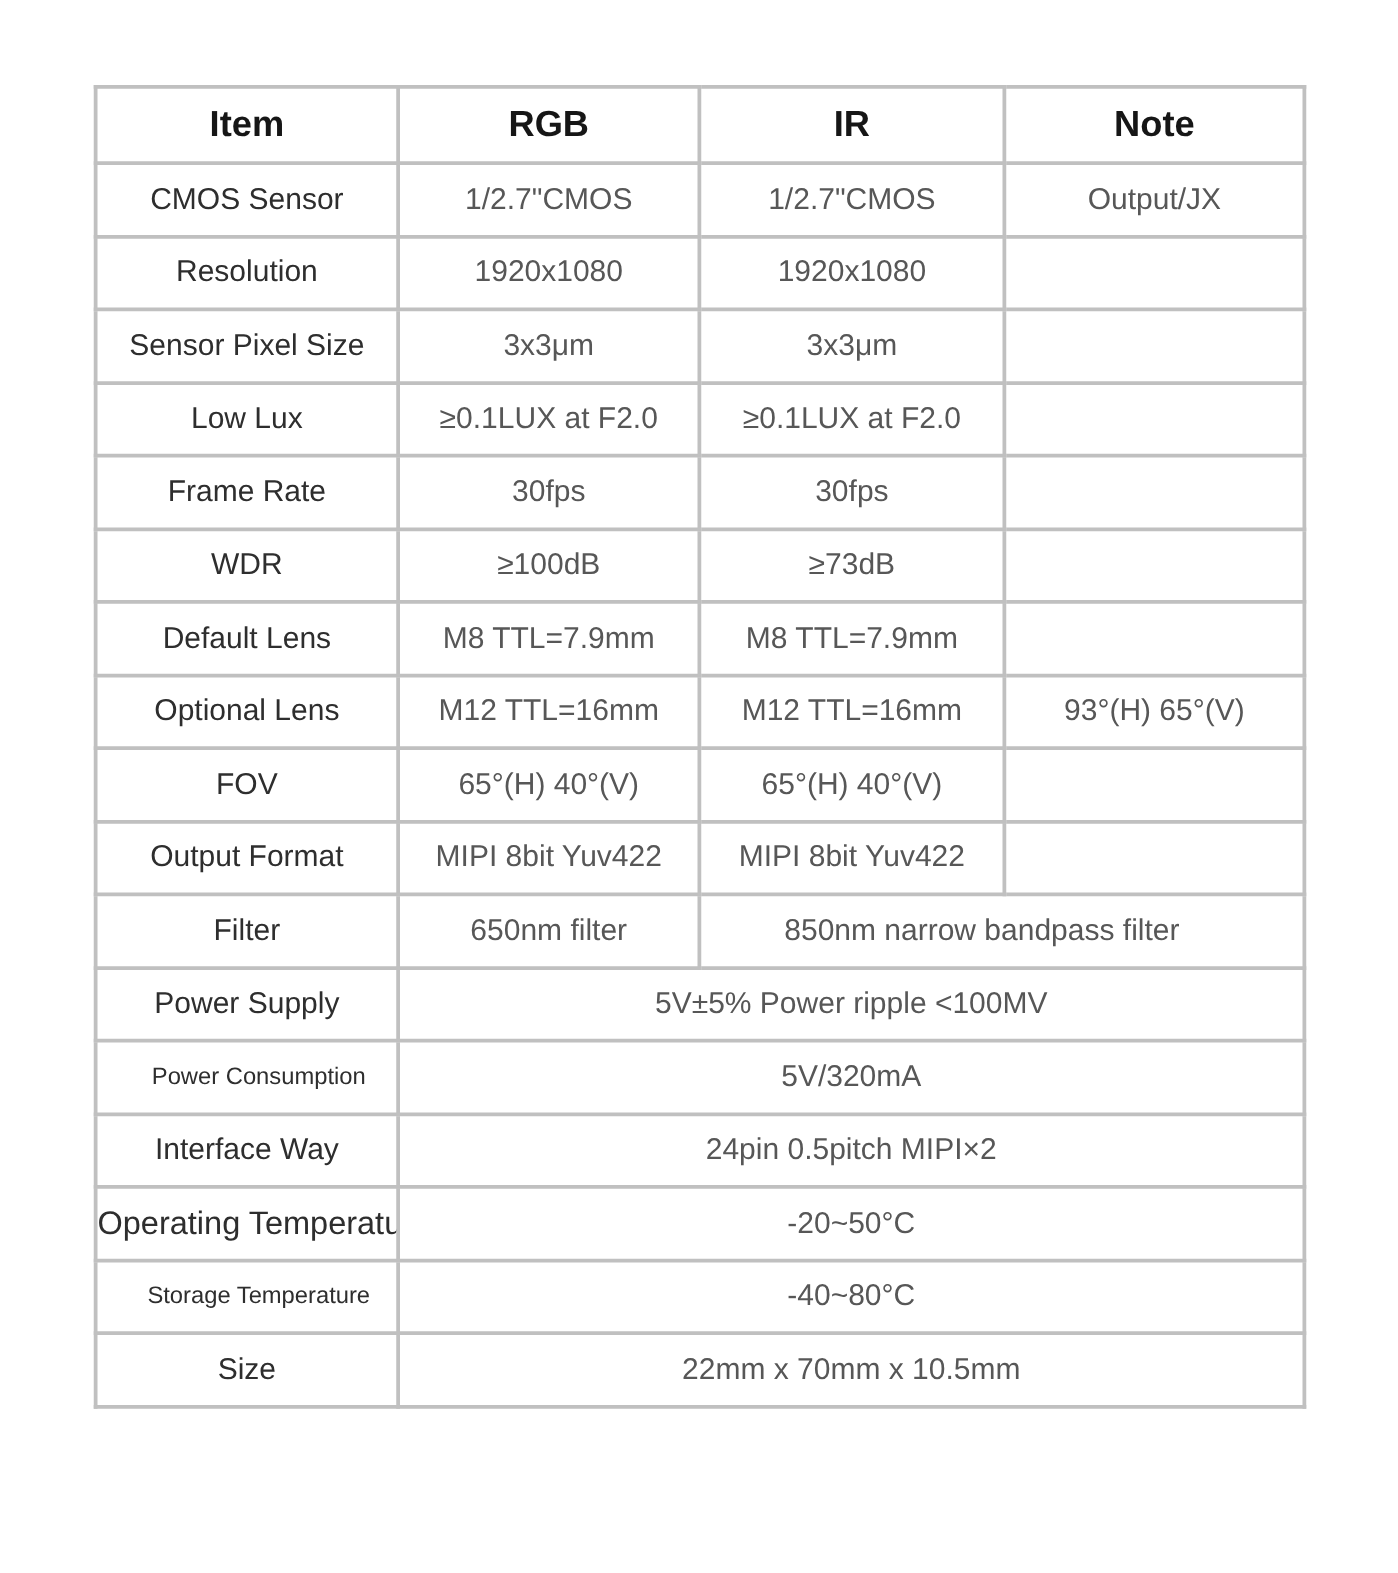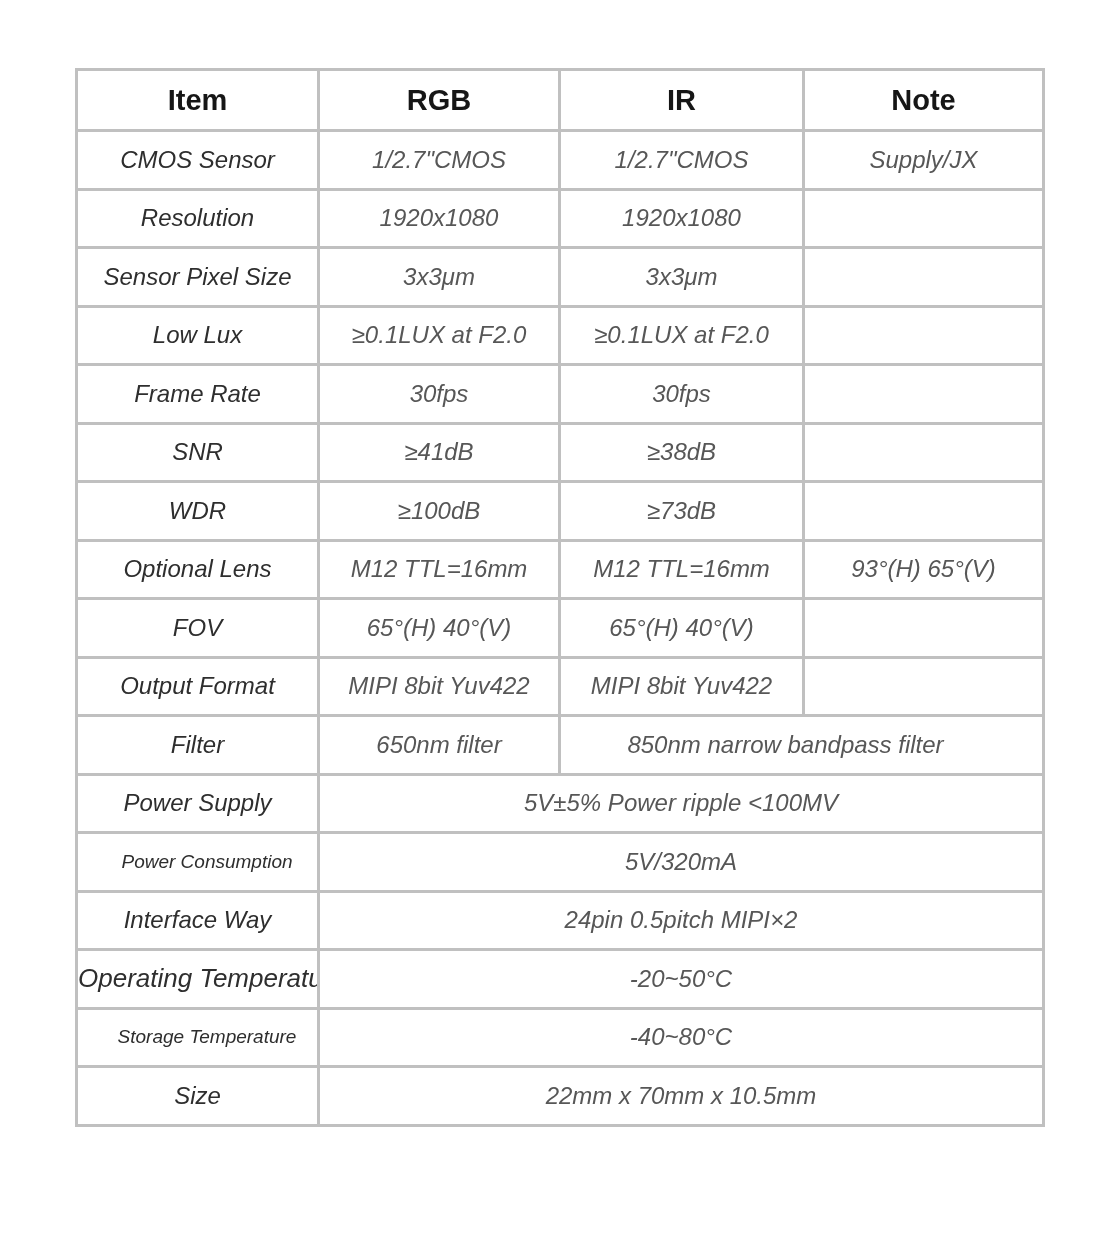--- a/index.html
+++ b/index.html
@@ -24,21 +24,21 @@
   }
   .spec-table th, .spec-table td {
     border: 3px solid #c0c0c0;
     text-align: center;
     vertical-align: middle;
     padding: 0;
     overflow: hidden;
     white-space: nowrap;
   }
   .spec-table thead tr { height: 61px; }
-  .spec-table tbody tr { height: 58.5px; font-style: italic; }
+  .spec-table tbody tr { height: 58.5px; }
   .spec-table th {
     font-size: 29px;
     font-weight: 700;
     color: #161616;
   }
   td.label {
     font-size: 24px;
     color: #2e2e2e;
   }
   td.label.sm { font-size: 19px; padding-left: 19px; }
@@ -69,21 +69,21 @@
         <th>RGB</th>
         <th>IR</th>
         <th>Note</th>
       </tr>
     </thead>
     <tbody>
         <tr>
           <td class="label">CMOS Sensor</td>
           <td class="value">1/2.7"CMOS</td>
           <td class="value">1/2.7"CMOS</td>
-          <td class="value">Supply/JX</td>
+          <td class="value">Output/JX</td>
         </tr>
         <tr>
           <td class="label">Resolution</td>
           <td class="value">1920x1080</td>
           <td class="value">1920x1080</td>
           <td class="value"></td>
         </tr>
         <tr>
           <td class="label">Sensor Pixel Size</td>
           <td class="value">3x3μm</td>
@@ -96,29 +96,29 @@
           <td class="value">≥0.1LUX at F2.0</td>
           <td class="value"></td>
         </tr>
         <tr>
           <td class="label">Frame Rate</td>
           <td class="value">30fps</td>
           <td class="value">30fps</td>
           <td class="value"></td>
         </tr>
         <tr>
-          <td class="label">SNR</td>
-          <td class="value">≥41dB</td>
-          <td class="value">≥38dB</td>
+          <td class="label">WDR</td>
+          <td class="value">≥100dB</td>
+          <td class="value">≥73dB</td>
           <td class="value"></td>
         </tr>
         <tr>
-          <td class="label">WDR</td>
-          <td class="value">≥100dB</td>
-          <td class="value">≥73dB</td>
+          <td class="label">Default Lens</td>
+          <td class="value">M8 TTL=7.9mm</td>
+          <td class="value">M8 TTL=7.9mm</td>
           <td class="value"></td>
         </tr>
         <tr>
           <td class="label">Optional Lens</td>
           <td class="value">M12 TTL=16mm</td>
           <td class="value">M12 TTL=16mm</td>
           <td class="value">93°(H) 65°(V)</td>
         </tr>
         <tr>
           <td class="label">FOV</td>

